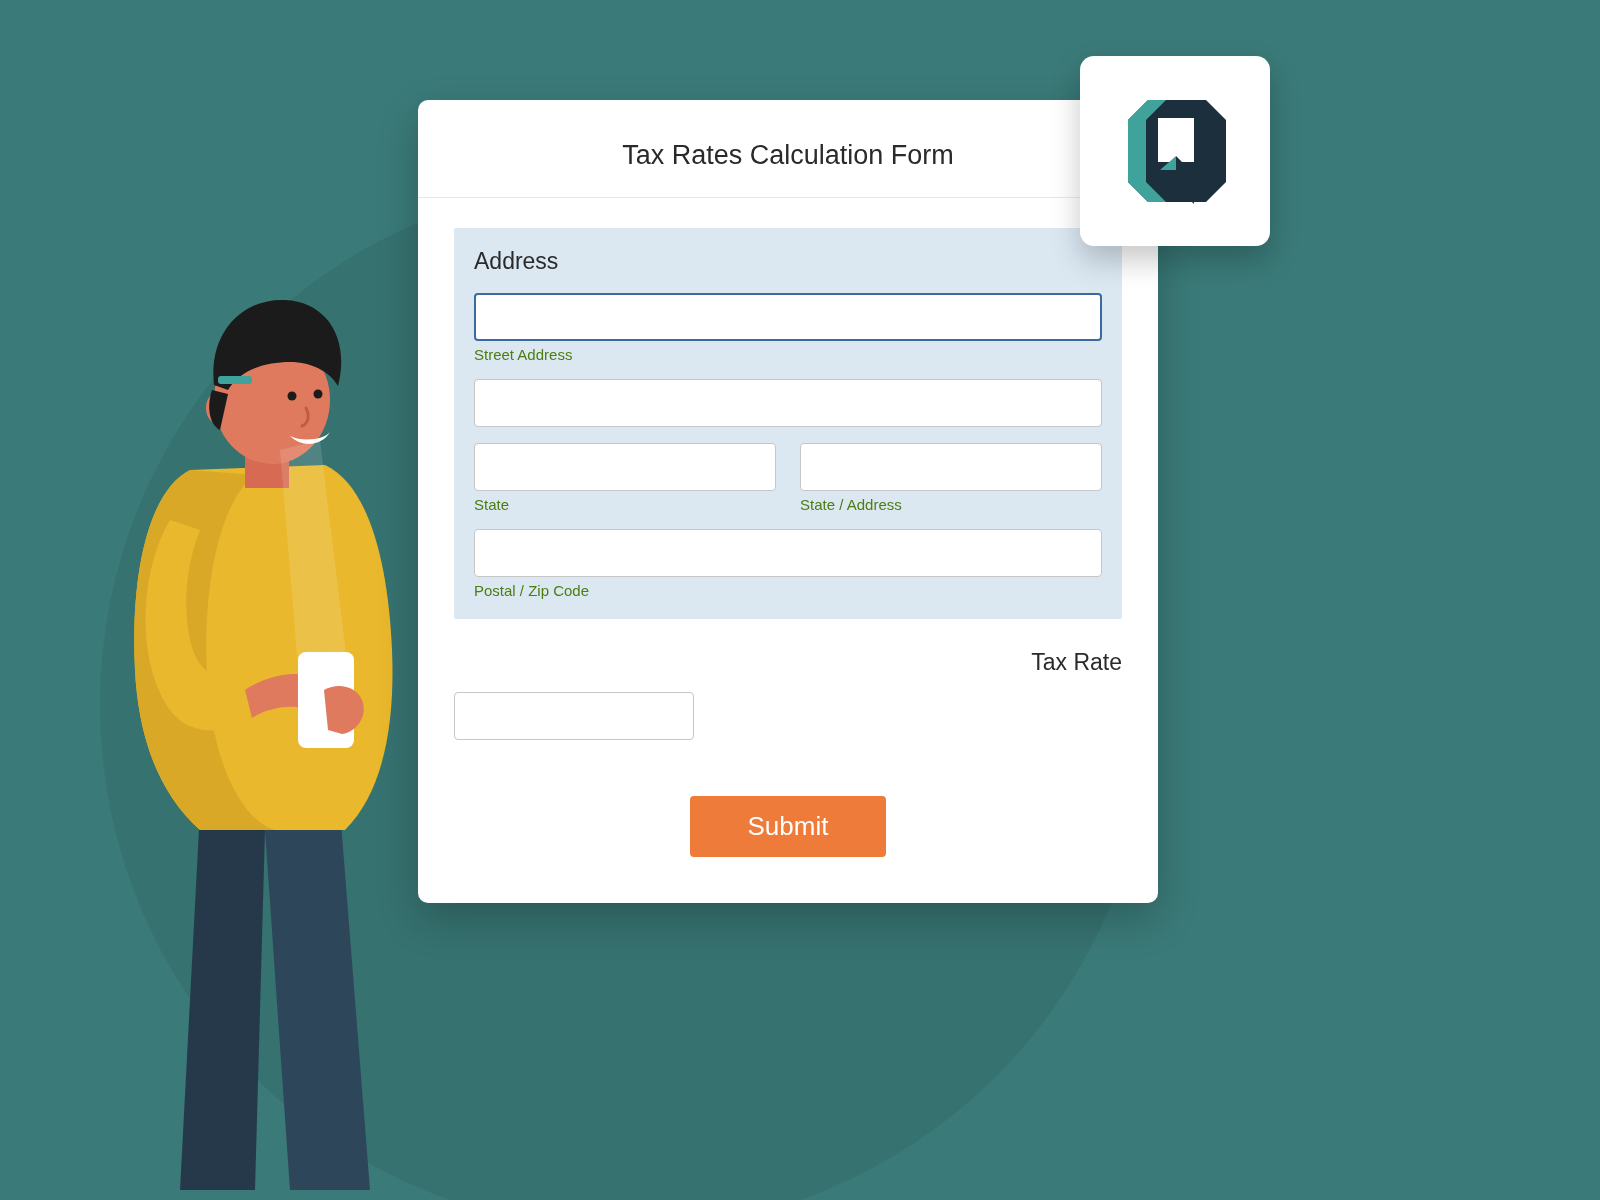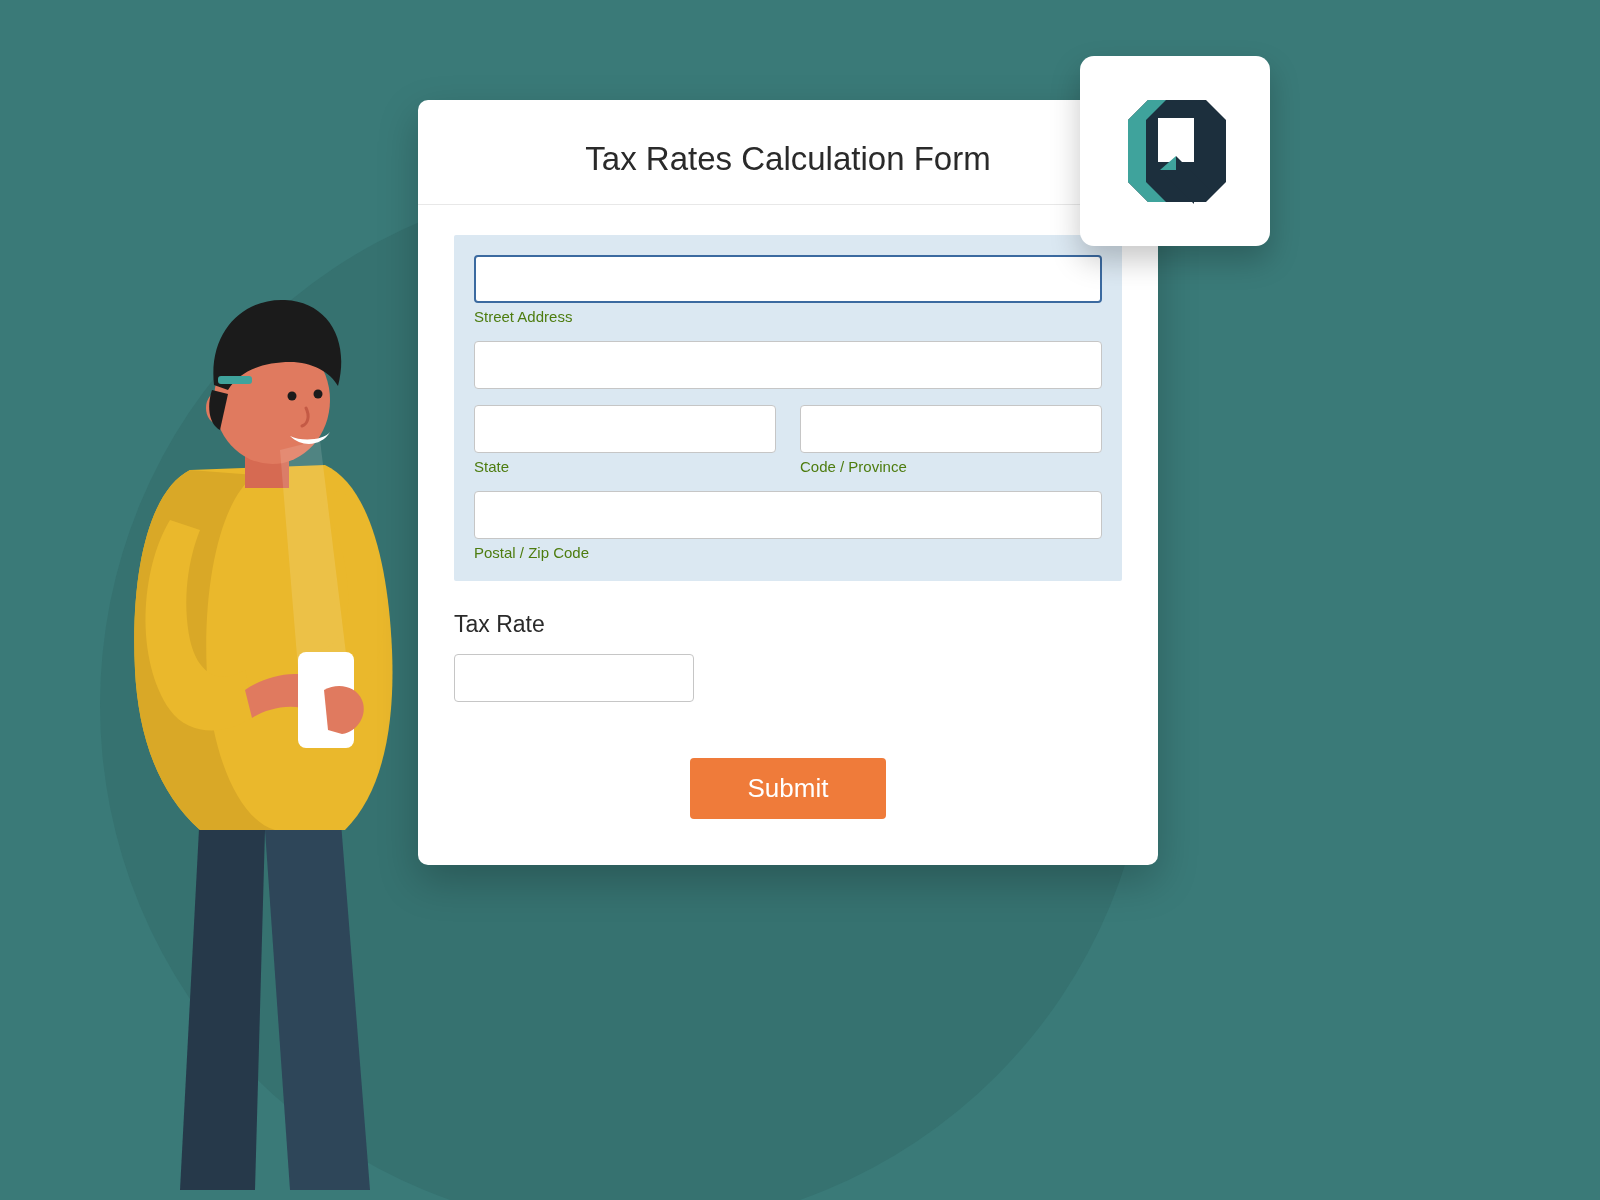--- a/index.html
+++ b/index.html
@@ -28,21 +28,21 @@
       position: absolute;
       left: 418px;
       top: 100px;
       width: 740px;
       background: #ffffff;
       border-radius: 10px;
       box-shadow: 0 16px 40px rgba(0,0,0,0.22);
       padding-bottom: 46px;
     }
     .form-title {
-      font-size: 33px;
+      font-size: 27px;
       color: #2a2a2a;
       font-weight: 400;
       text-align: center;
       padding: 40px 20px 26px;
       border-bottom: 1px solid #e8e8e8;
     }
     .address-block {
       background: #dbe8f2;
       margin: 30px 36px 0;
       padding: 20px 20px 16px;
@@ -81,20 +81,21 @@
       font-size: 15px;
       color: #4d7c0f;
       margin-top: 5px;
       display: block;
     }
     .taxrate-section {
       margin: 30px 36px 0;
     }
     .taxrate-section .block-heading {
       margin-bottom: 16px;
+      text-align: right;
     }
     .taxrate-input {
       width: 240px;
       height: 48px;
       border: 1px solid #c6c6c6;
       border-radius: 4px;
       background: #ffffff;
       font-size: 17px;
       padding: 0 12px;
       outline: none;
@@ -177,38 +178,39 @@
 
   <path d="M 210 146 C 222 158 242 156 250 142 C 244 150 222 152 210 146 Z" fill="#ffffff"></path>
 
   <path d="M 240 150 L 268 380 L 218 378 L 200 160 Z" fill="#ffffff" opacity="0.13"></path>
 </svg>
 
 <div class="form-card">
   <h1 class="form-title">Tax Rates Calculation Form</h1>
 
   <div class="address-block">
+    <div class="block-heading">Address</div>
 
     <div class="field">
       <input type="text" class="text-input focused" value="" style="">
       <span class="field-label">Street Address</span>
     </div>
 
     <div class="field">
       <input type="text" class="text-input" value="" style="">
     </div>
 
     <div class="field-row">
       <div class="field">
         <input type="text" class="text-input" value="" style="">
         <span class="field-label">State</span>
       </div>
       <div class="field">
         <input type="text" class="text-input" value="" style="">
-        <span class="field-label">Code / Province</span>
+        <span class="field-label">State / Address</span>
       </div>
     </div>
 
     <div class="field" style="margin-bottom:4px">
       <input type="text" class="text-input" value="" style="">
       <span class="field-label">Postal / Zip Code</span>
     </div>
   </div>
 
   <div class="taxrate-section">

